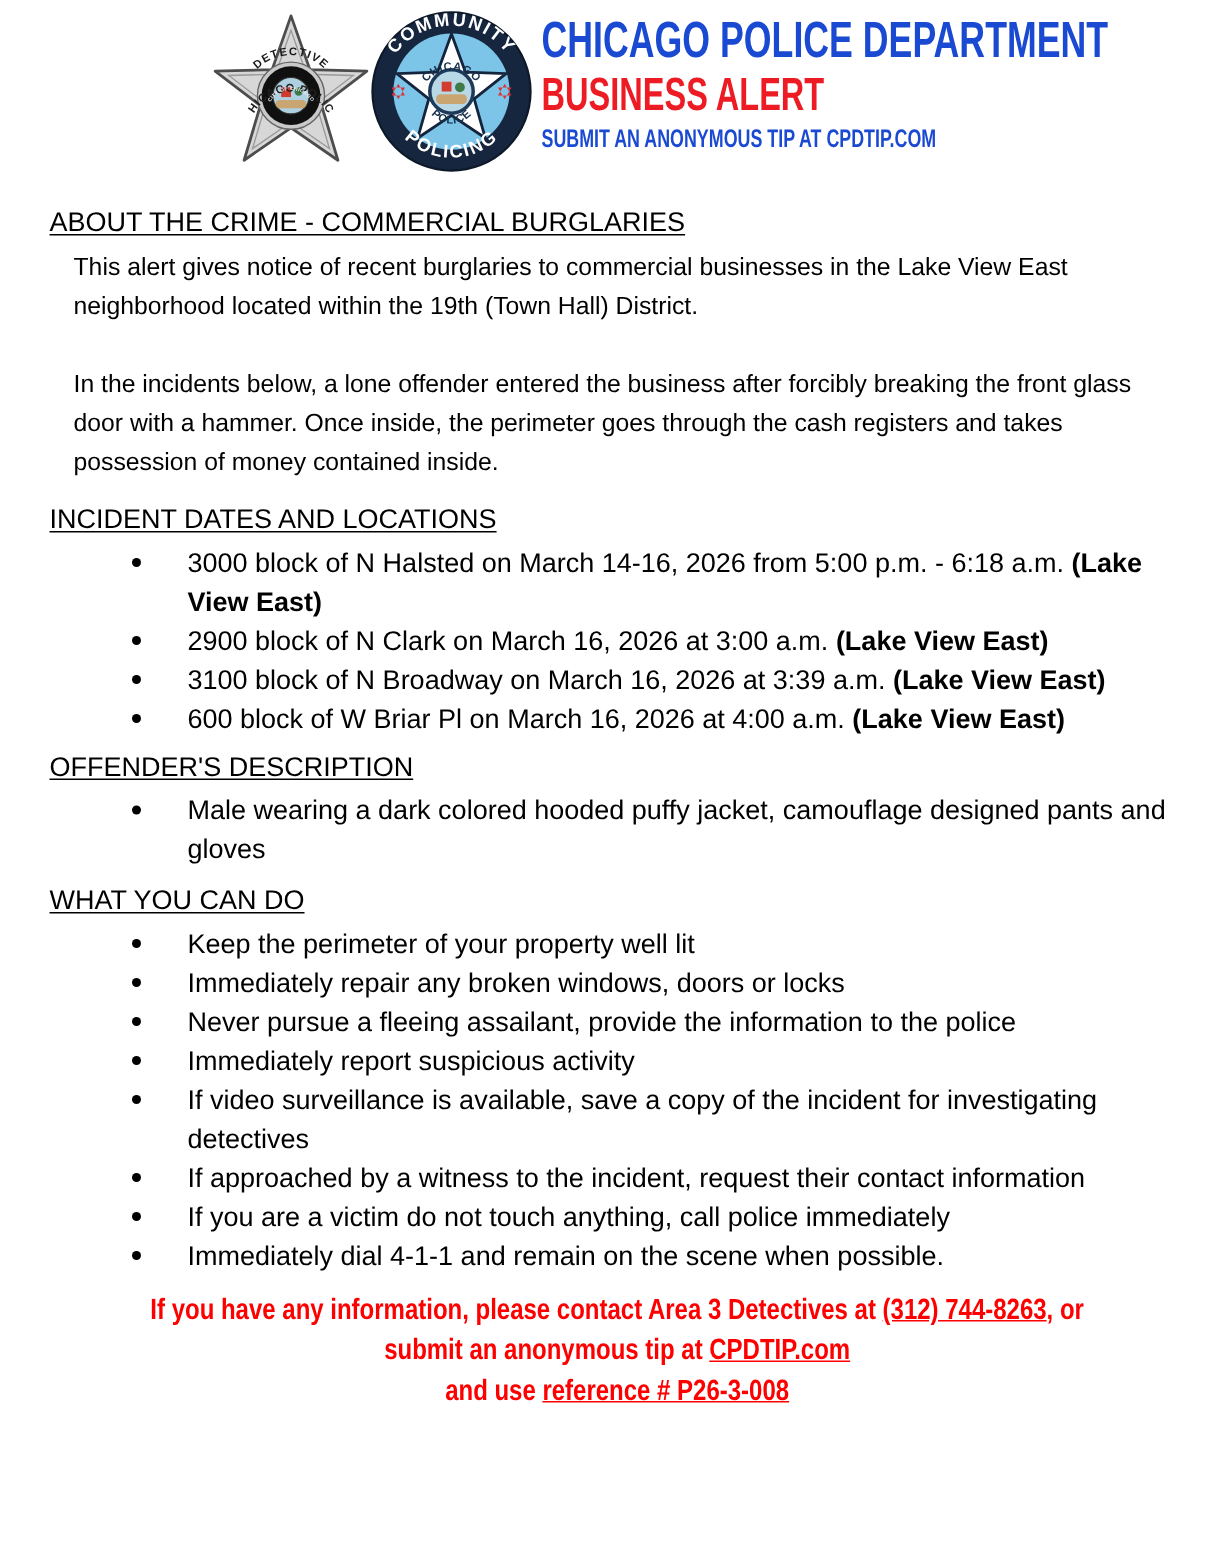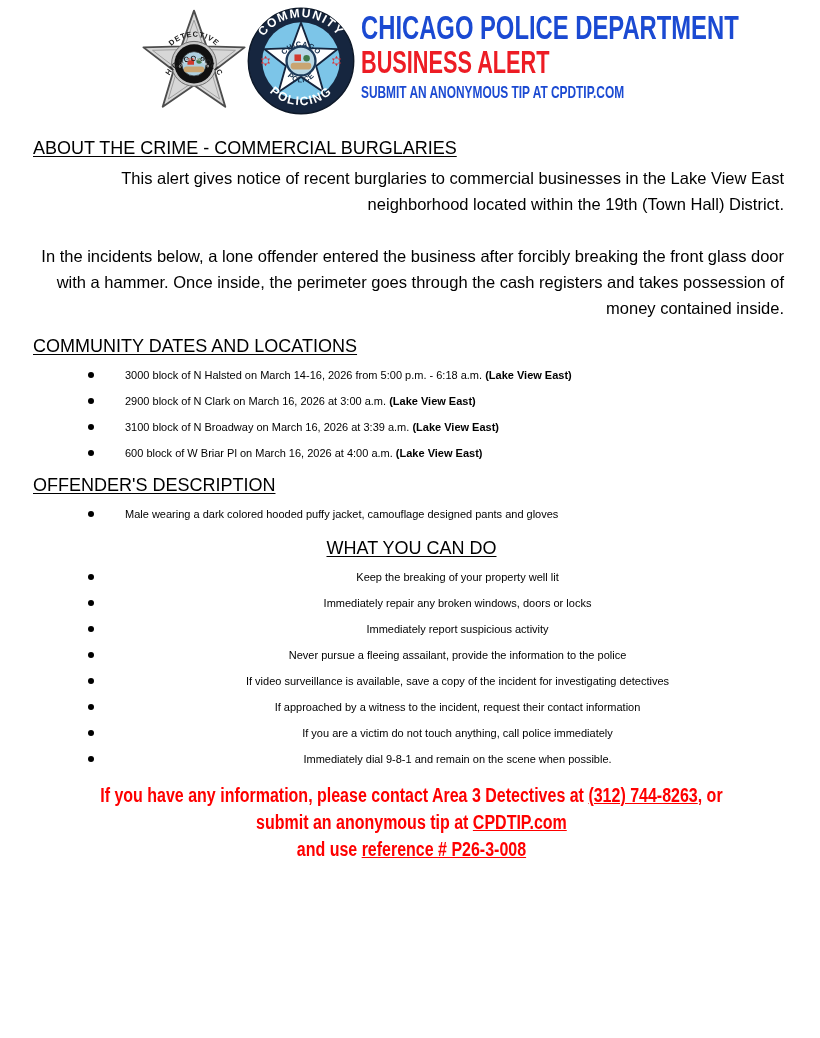--- a/index.html
+++ b/index.html
@@ -26,25 +26,25 @@
   svg text{font-family:"Liberation Sans","DejaVu Sans",sans-serif;font-weight:bold;}
   
   .meta{margin:8px 0 0 33px;font-weight:bold;font-size:15px;line-height:18.5px;}
   
   .content{margin-left:33px;width:757px;}
   h2{font-size:18px;font-weight:normal;margin:0;line-height:22px;
      text-decoration:underline;text-underline-offset:2px;}
   .s-about{margin-top:20px;}
   .s-incidents{margin-top:14px;}
   .s-offender{margin-top:8px;}
-  .s-actions{margin-top:10px;text-align:center;}
-  p{font-size:16.5px;line-height:26px;margin:6px 6px 0;text-align:right;}
+  .s-actions{margin-top:10px;}
+  p{font-size:16.5px;line-height:26px;margin:6px 16px 0;}
   p.gap{margin-top:26px;}
   ul{list-style:none;margin:5px 0 0;padding:0;}
-  li{position:relative;font-size:11px;line-height:26px;padding-left:92px;}
+  li{position:relative;font-size:18px;line-height:26px;padding-left:92px;}
   li::before{content:"";position:absolute;left:55px;top:10px;width:6px;height:6px;
              border-radius:50%;background:#000;}
   li b{font-weight:bold;}
   
   .footer{
     margin:10px 0 0 33px;width:923px;transform:scaleX(0.82);transform-origin:0 0;
     text-align:center;color:var(--footer_red);font-weight:bold;font-size:19.5px;line-height:27px;
   }
   .footer .u{text-decoration:underline;}
 </style>
@@ -120,47 +120,47 @@
 
   <div class="content">
 
     <section class="s-about">
       <h2>ABOUT THE CRIME - COMMERCIAL BURGLARIES</h2>
       <p>This alert gives notice of recent burglaries to commercial businesses in the Lake View East neighborhood located within the 19th (Town Hall) District.</p>
       <p class="gap">In the incidents below, a lone offender entered the business after forcibly breaking the front glass door with a hammer. Once inside, the perimeter goes through the cash registers and takes possession of money contained inside.</p>
     </section>
 
     <section class="s-incidents">
-      <h2>COMMUNITY DATES AND LOCATIONS</h2>
+      <h2>INCIDENT DATES AND LOCATIONS</h2>
       <ul>
         <li><span>3000 block of N Halsted on March 14-16, 2026 from 5:00 p.m. - 6:18 a.m. </span><b>(Lake View East)</b></li>
         <li><span>2900 block of N Clark on March 16, 2026 at 3:00 a.m. </span><b>(Lake View East)</b></li>
         <li><span>3100 block of N Broadway on March 16, 2026 at 3:39 a.m. </span><b>(Lake View East)</b></li>
         <li><span>600 block of W Briar Pl on March 16, 2026 at 4:00 a.m. </span><b>(Lake View East)</b></li>
       </ul>
     </section>
 
     <section class="s-offender">
       <h2>OFFENDER'S DESCRIPTION</h2>
       <ul>
         <li>Male wearing a dark colored hooded puffy jacket, camouflage designed pants and gloves</li>
       </ul>
     </section>
 
     <section class="s-actions">
       <h2>WHAT YOU CAN DO</h2>
       <ul>
-        <li>Keep the breaking of your property well lit</li>
+        <li>Keep the perimeter of your property well lit</li>
         <li>Immediately repair any broken windows, doors or locks</li>
+        <li>Never pursue a fleeing assailant, provide the information to the police</li>
         <li>Immediately report suspicious activity</li>
-        <li>Never pursue a fleeing assailant, provide the information to the police</li>
         <li>If video surveillance is available, save a copy of the incident for investigating detectives</li>
         <li>If approached by a witness to the incident, request their contact information</li>
         <li>If you are a victim do not touch anything, call police immediately</li>
-        <li>Immediately dial 9-8-1 and remain on the scene when possible.</li>
+        <li>Immediately dial 4-1-1 and remain on the scene when possible.</li>
       </ul>
     </section>
   </div>
 
   <div class="footer">
     <div class="f-line"><span>If you have any information, please contact Area 3 Detectives at </span><span class="u">(312) 744-8263</span><span>, or</span></div>
     <div class="f-line"><span>submit an anonymous tip at </span><span class="u">CPDTIP.com</span><span></span></div>
     <div class="f-line"><span>and use </span><span class="u">reference # P26-3-008</span><span></span></div>
   </div>
 

